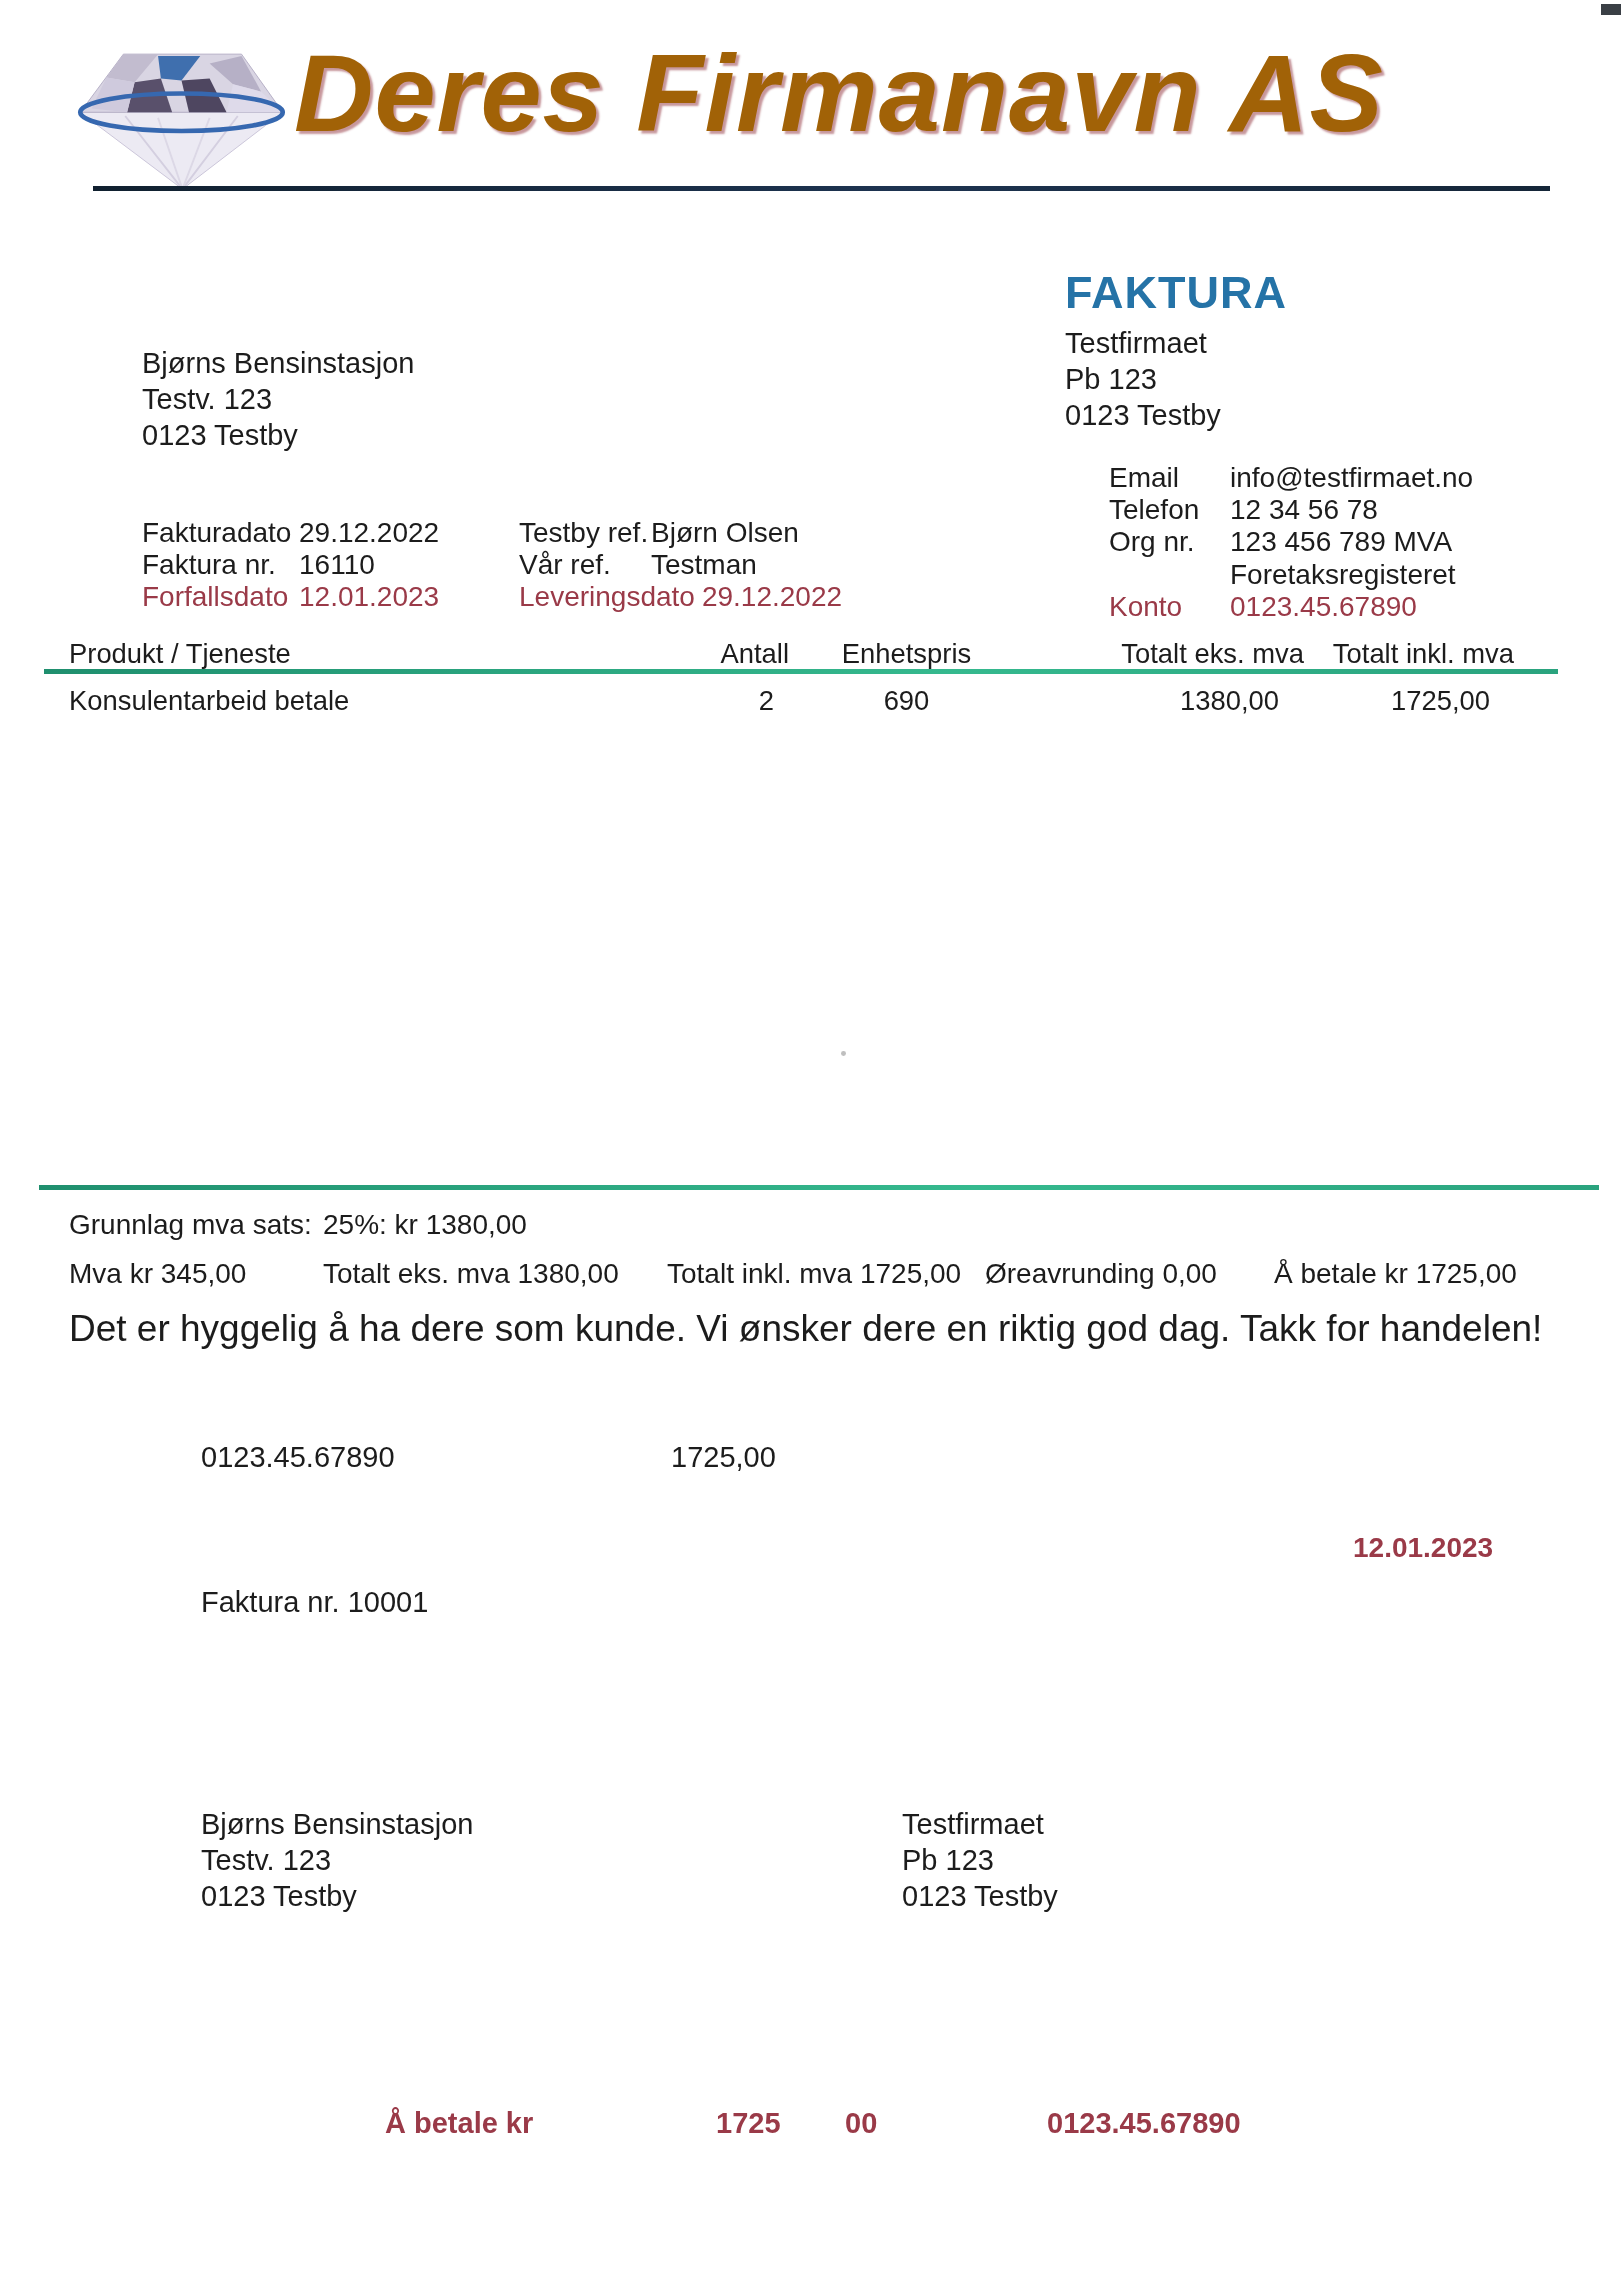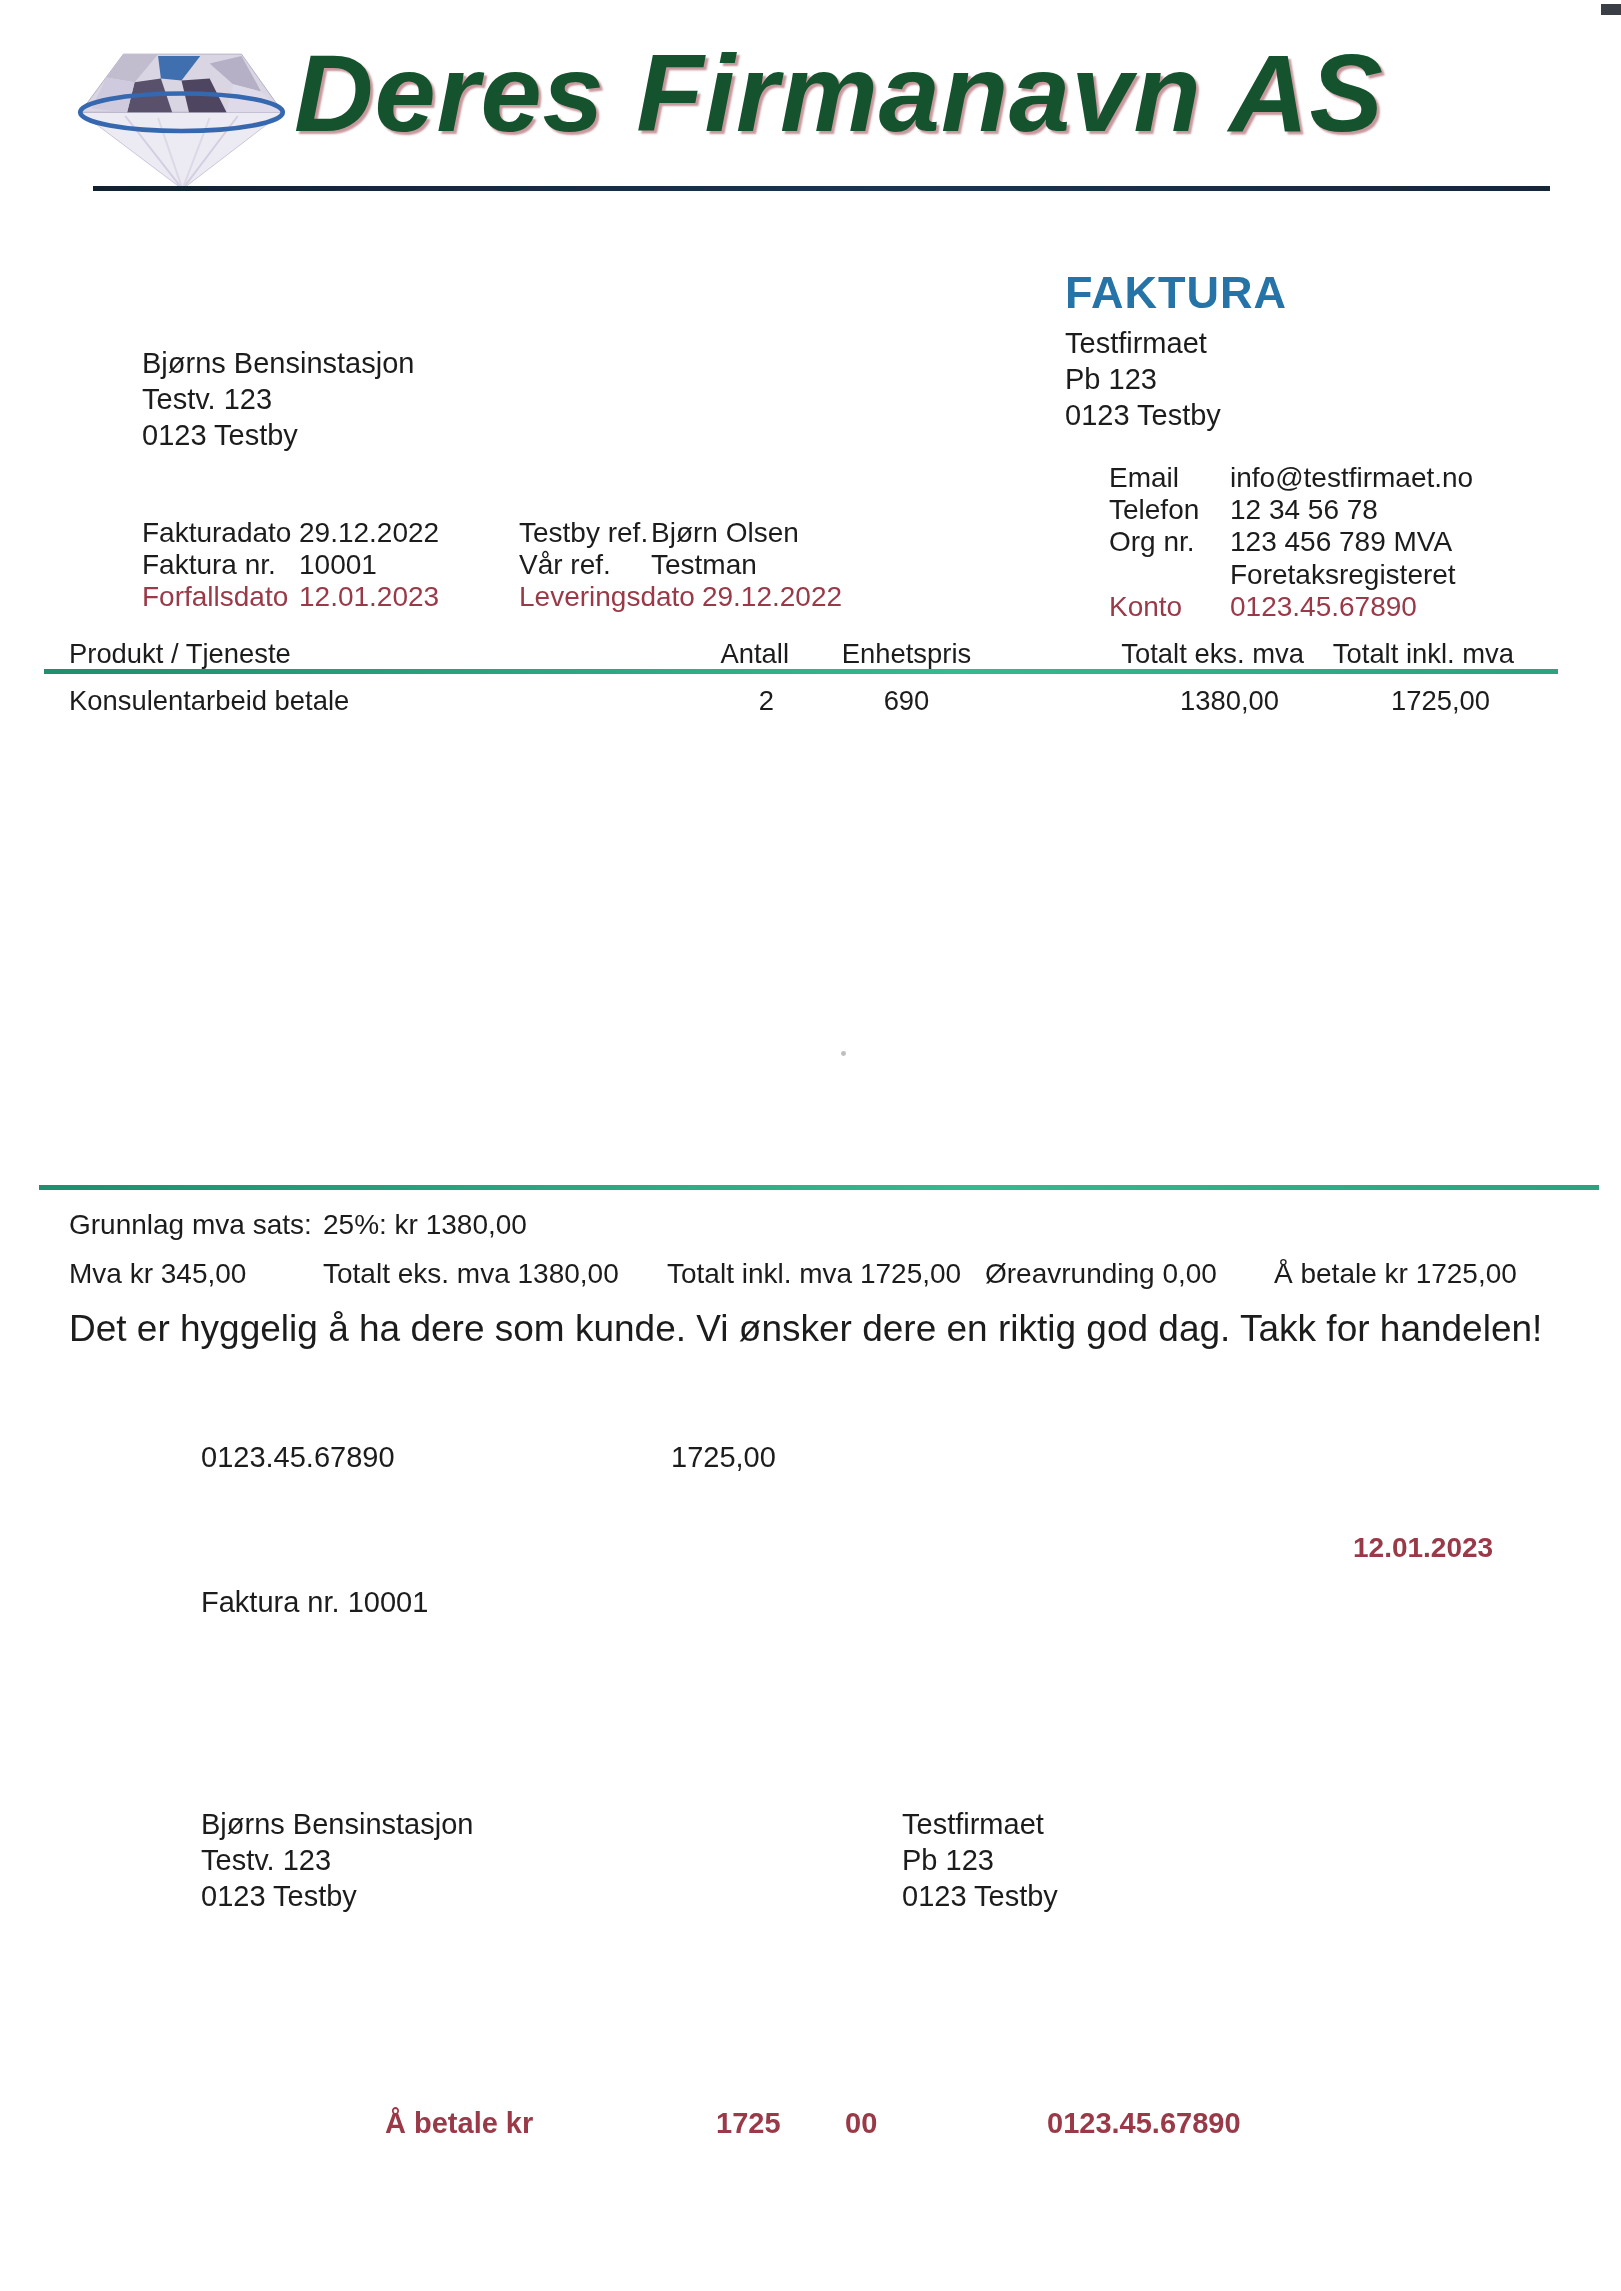--- a/index.html
+++ b/index.html
@@ -12,21 +12,21 @@
     color:#1c1c1c;
     overflow:hidden;
   }
   .abs { position:absolute; }
 
   
   .company-name {
     left:294px; top:29px; width:1264px;
     font-size:110px; font-weight:bold; font-style:italic;
     letter-spacing:1px;
-    color:#14532d;
+    color:#a16207;
     text-shadow:2.9px 2.9px 2px rgba(130,25,35,0.45);
     white-space:nowrap;
   }
   .header-rule { left:93px; top:186px; width:1457px; height:4.9px;
     background:linear-gradient(90deg,#10202f,#1d3350 55%,#152638); }
 
   
   .doc-title { left:1065px; top:267px; font-size:45px; font-weight:bold; color:#2573a7; letter-spacing:1px; }
   .addr-line { font-size:29px; line-height:36px; }
   .recipient-block { left:142px; top:345px; }
@@ -98,21 +98,21 @@
   <div class="abs sender-block">
     <div class="addr-line">Testfirmaet</div>
     <div class="addr-line">Pb 123</div>
     <div class="addr-line">0123 Testby</div>
   </div>
 
   <div class="abs meta-row meta-left" style="left:142px; top:517px;">
     <span class="lbl">Fakturadato</span><span class="val">29.12.2022</span>
   </div>
   <div class="abs meta-row meta-left" style="left:142px; top:549px;">
-    <span class="lbl">Faktura nr.</span><span class="val">10001</span>
+    <span class="lbl">Faktura nr.</span><span class="val">16110</span>
   </div>
   <div class="abs meta-row meta-left maroon" style="left:142px; top:581px;">
     <span class="lbl">Forfallsdato</span><span class="val">12.01.2023</span>
   </div>
 
   <div class="abs meta-row meta-mid" style="left:519px; top:517px;">
     <span class="lbl">Testby ref.</span><span class="val">Bjørn Olsen</span>
   </div>
   <div class="abs meta-row meta-mid" style="left:519px; top:549px;">
     <span class="lbl">Vår ref.</span><span class="val">Testman</span>

